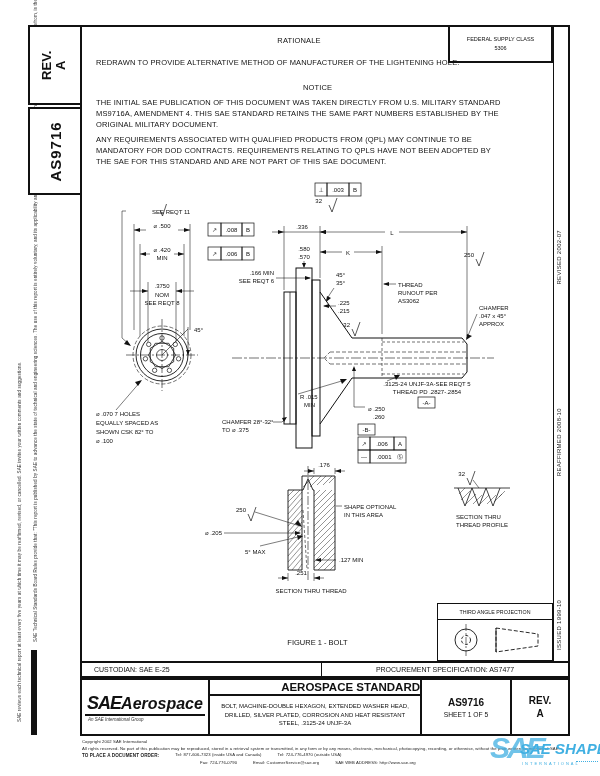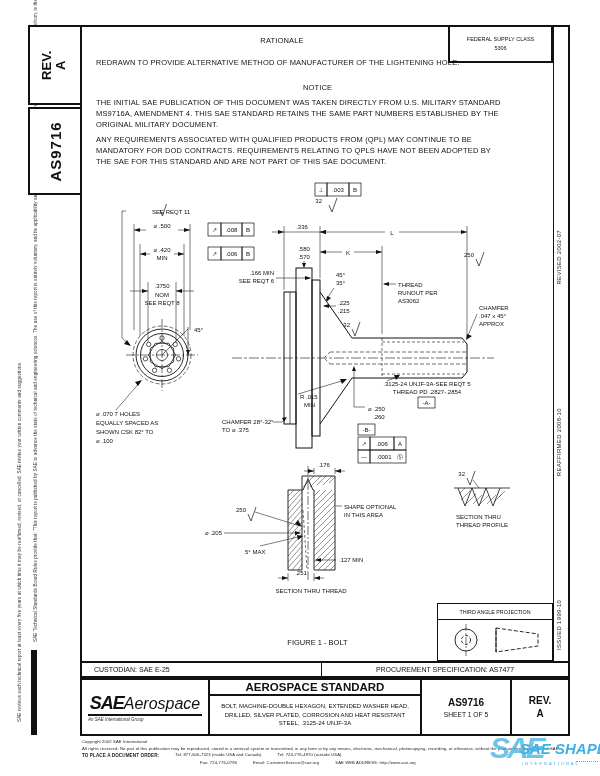--- a/index.html
+++ b/index.html
@@ -47,21 +47,21 @@
 
   <div class="frame" style="left:80px;top:25px;width:490px;height:710px;"></div>
 
   <div class="abs" style="left:553px;top:27px;width:0;height:634px;border-left:1.5px solid #111;"></div>
 
   <div class="abs ctext" style="left:448px;top:25px;width:105px;height:38px;border:2px solid #111;box-sizing:border-box;display:flex;flex-direction:column;align-items:center;justify-content:center;font-size:5.5px;line-height:1.6;">
     <div>FEDERAL SUPPLY CLASS</div>
     <div>5306</div>
   </div>
 
-  <div class="abs ctext body-text" style="left:82px;top:36px;width:400px;">RATIONALE</div>
+  <div class="abs ctext body-text" style="left:82px;top:36px;width:400px;padding-left:17px;">RATIONALE</div>
   <div class="abs body-text" style="left:96px;top:58px;width:420px;">REDRAWN TO PROVIDE ALTERNATIVE METHOD OF MANUFACTURER OF THE LIGHTENING HOLE.</div>
   <div class="abs ctext body-text" style="left:82px;top:83px;width:471px;">NOTICE</div>
   <div class="abs body-text" style="left:96px;top:98px;width:412px;">THE INITIAL SAE PUBLICATION OF THIS DOCUMENT WAS TAKEN DIRECTLY FROM U.S. MILITARY STANDARD MS9716A, AMENDMENT 4. THIS SAE STANDARD RETAINS THE SAME PART NUMBERS ESTABLISHED BY THE ORIGINAL MILITARY DOCUMENT.</div>
   <div class="abs body-text" style="left:96px;top:135px;width:412px;">ANY REQUIREMENTS ASSOCIATED WITH QUALIFIED PRODUCTS FROM (QPL) MAY CONTINUE TO BE MANDATORY FOR DOD CONTRACTS. REQUIREMENTS RELATING TO QPLS HAVE NOT BEEN ADOPTED BY THE SAE FOR THIS STANDARD AND ARE NOT PART OF THIS SAE DOCUMENT.</div>
 
   <svg class="abs" style="left:82px;top:178px;" width="471" height="428" viewBox="0 0 471 428">
     <g stroke="#111" fill="none" stroke-width="0.9">
 
       <g>
         <circle cx="80" cy="177" r="26"></circle>
@@ -353,26 +353,26 @@
   </div>
 
   <div class="custrow">
     <div class="c1">CUSTODIAN: SAE E-25</div>
     <div class="c2">PROCUREMENT SPECIFICATION: AS7477</div>
   </div>
 
   <div class="tb">
     <div class="cell" style="width:128px;">
       <div style="white-space:nowrap;border-bottom:2px solid #111;padding:0 2px;">
-        <span style="font-weight:900;font-style:italic;font-size:18px;letter-spacing:-1px;">SAE</span><span style="font-style:italic;font-size:16px;">Aerospace</span>
+        <span style="font-weight:900;font-style:italic;font-size:18px;letter-spacing:-1px;">SAE</span><span style="font-style:italic;font-size:16px;font-weight:bold;">Aerospace</span>
       </div>
       <div style="font-size:4.5px;font-style:italic;color:#333;align-self:flex-start;padding-left:6px;margin-top:1px;">An SAE International Group</div>
     </div>
     <div class="cell" style="width:212px;">
-      <div style="width:100%;border-bottom:2px solid #111;text-align:center;font-weight:bold;font-size:11.5px;padding:1px 0;">AEROSPACE STANDARD</div>
+      <div style="width:100%;border-bottom:2px solid #111;text-align:right;font-weight:bold;font-size:11.5px;padding:1px 0;">AEROSPACE STANDARD</div>
       <div style="flex:1;display:flex;align-items:center;justify-content:center;text-align:center;font-size:6px;line-height:1.45;padding:1px 4px;">BOLT, MACHINE-DOUBLE HEXAGON, EXTENDED WASHER HEAD, DRILLED, SILVER PLATED, CORROSION AND HEAT RESISTANT STEEL, .3125-24 UNJF-3A</div>
     </div>
     <div class="cell" style="width:90px;">
       <div style="font-weight:bold;font-size:10px;">AS9716</div>
       <div style="font-size:6.7px;margin-top:3px;">SHEET 1 OF 5</div>
     </div>
     <div class="cell" style="flex:1;">
       <div style="font-weight:bold;font-size:10px;">REV.</div>
       <div style="font-weight:bold;font-size:10px;margin-top:2px;">A</div>
     </div>

